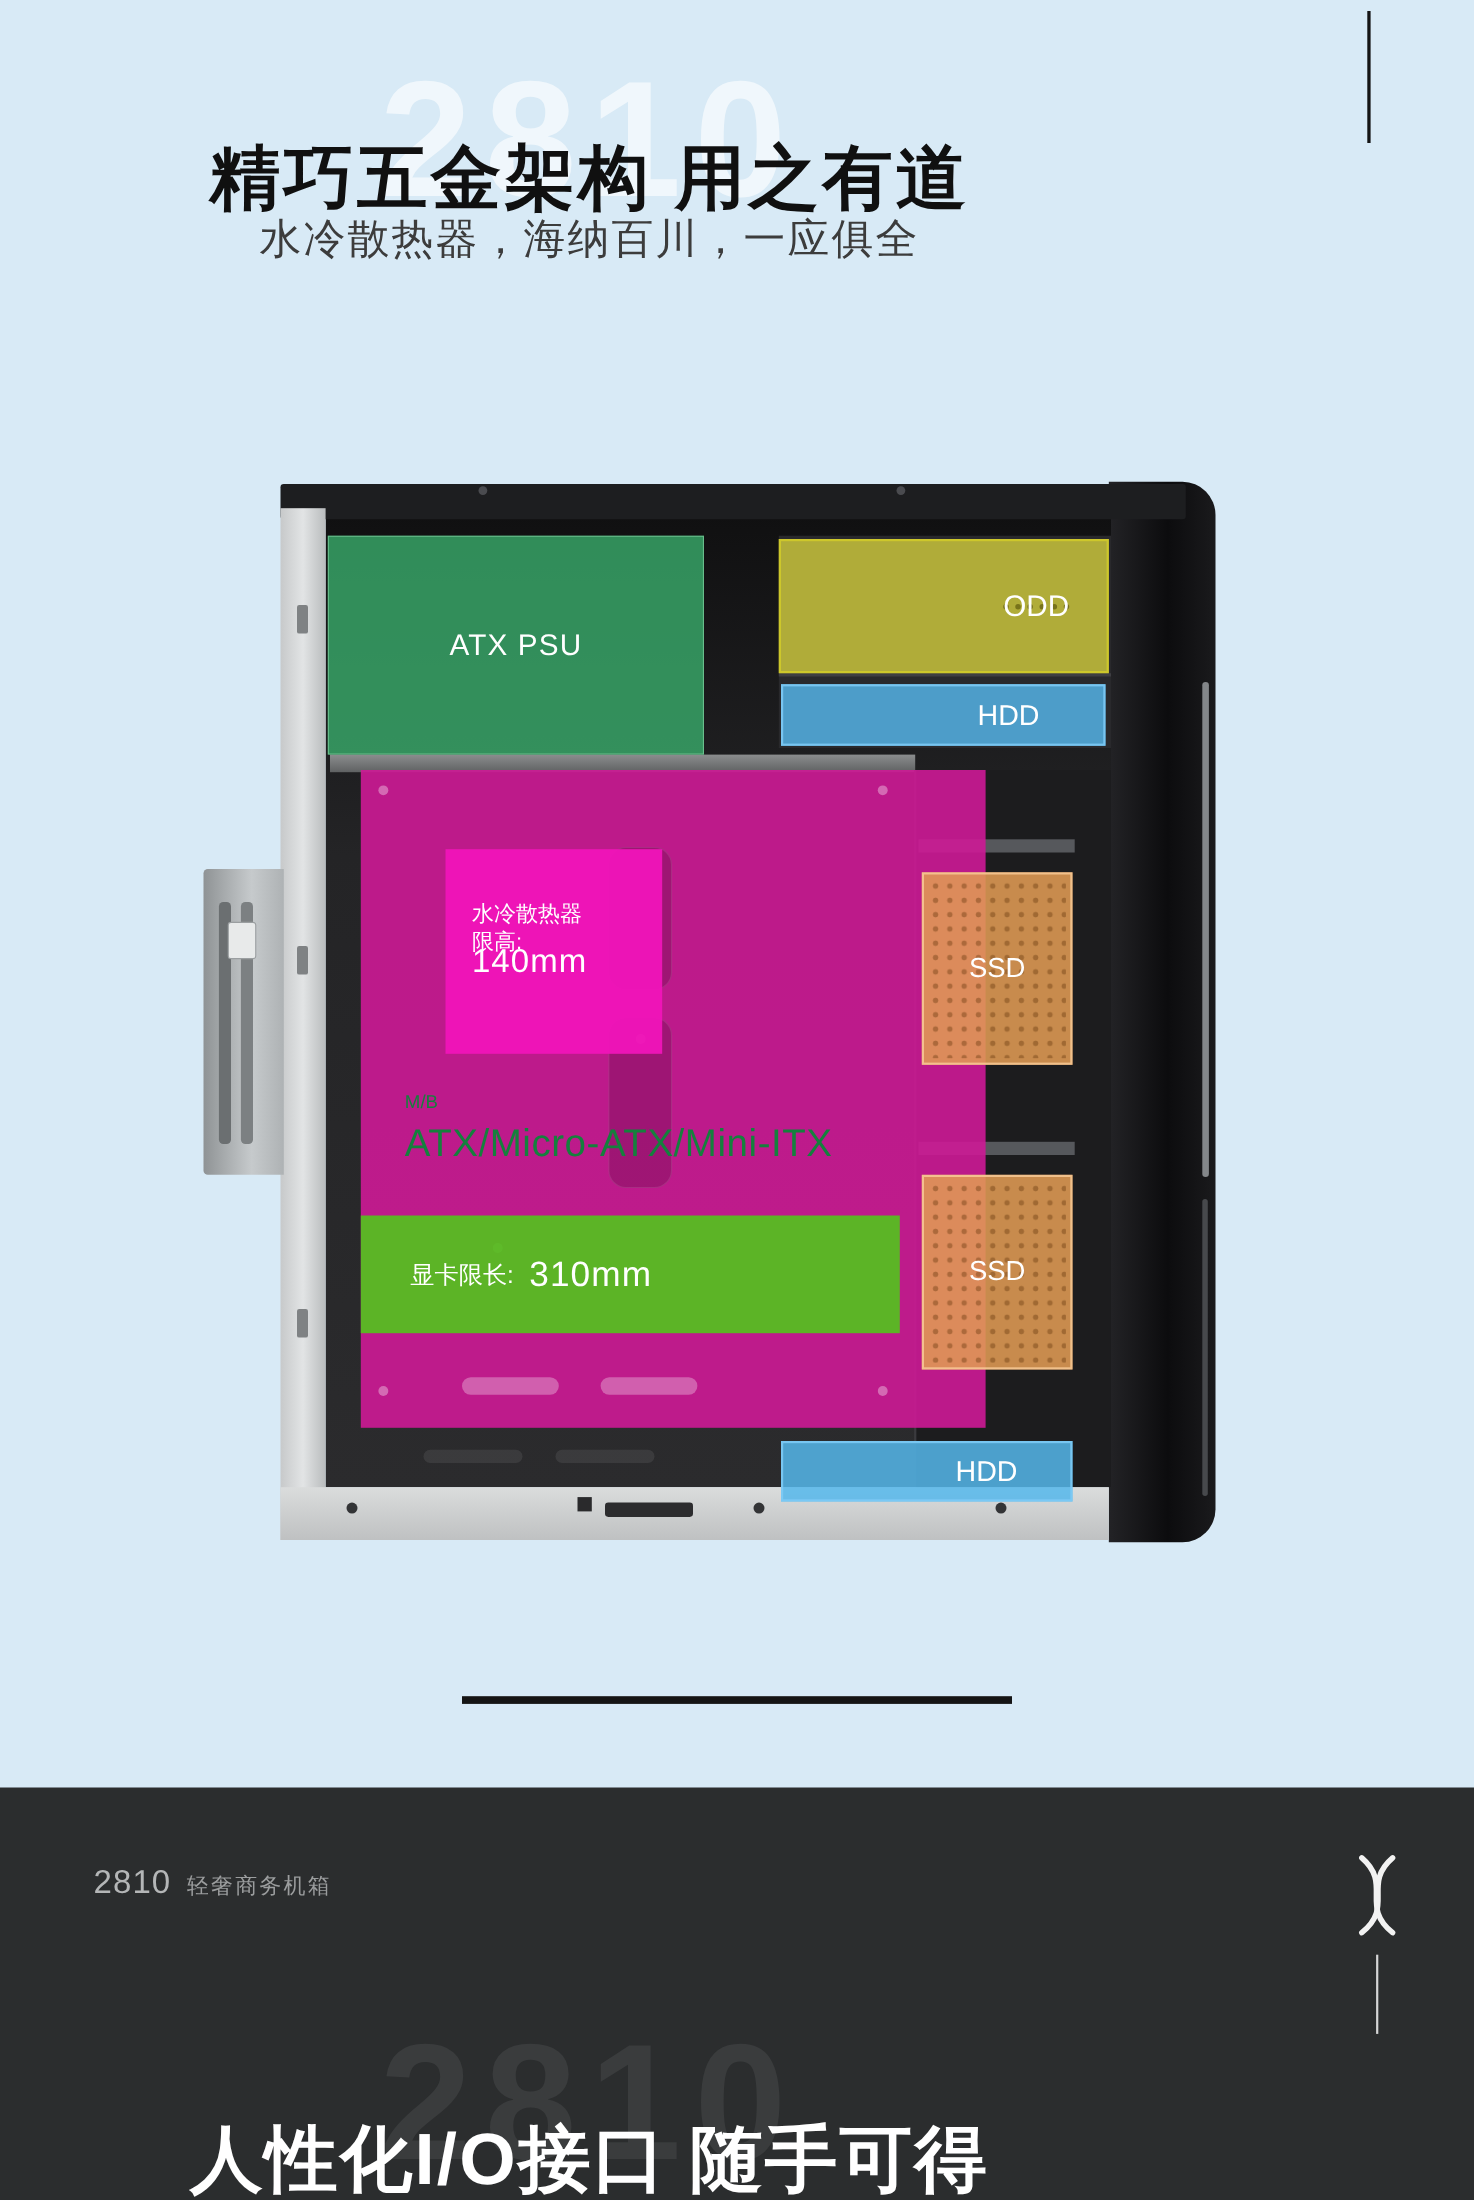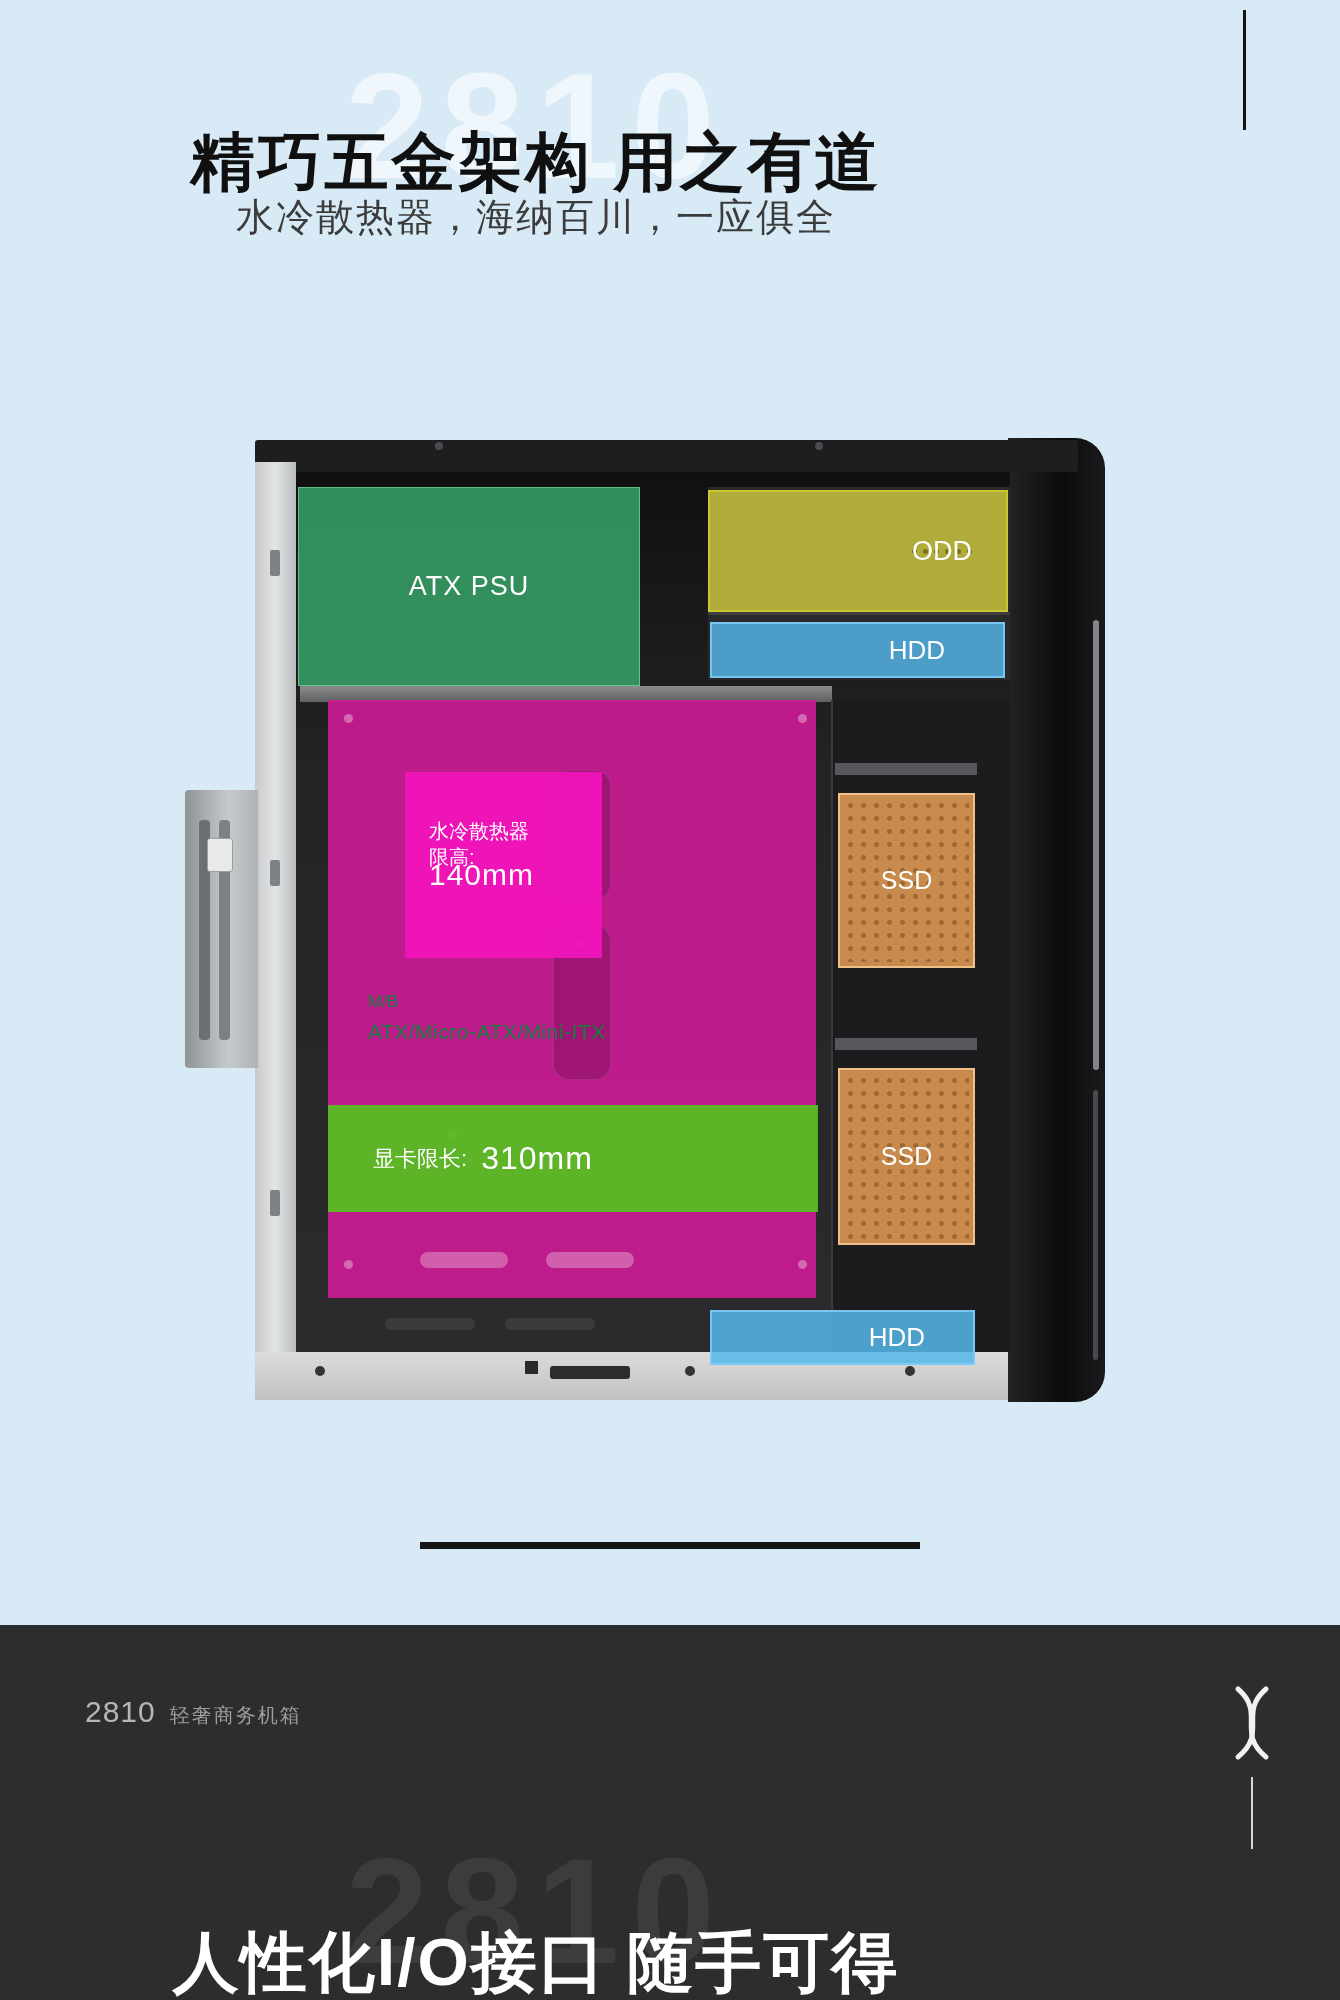--- a/index.html
+++ b/index.html
@@ -65,33 +65,33 @@
     border:2px solid rgba(208,202,42,0.9); font-size:27px; }
   .odd-dots { position:static; display:flex; gap:6px; }
   .odd-dots i { position:static; width:5px; height:5px; border-radius:50%; background:rgba(82,76,6,0.6); }
   .ov-hdd-top { left:525px; top:192px; width:295px; height:56px; justify-content:flex-end;
     padding-right:58px; background:rgba(85,183,235,0.82);
     border:2px solid rgba(125,202,245,0.9); font-size:26px; }
   .ov-hdd-bottom { left:525px; top:880px; width:265px; height:55px; justify-content:flex-end;
     padding-right:48px; background:rgba(85,183,235,0.85);
     border:2px solid rgba(125,202,245,0.9); font-size:26px; z-index:5; }
 
-  .ov-mb { left:143px; top:270px; width:488px; height:868px; height:598px;
+  .ov-mb { left:143px; top:270px; width:568px; height:868px; height:598px;
     background:rgba(206,26,150,0.90); }
   .grommet { left:225px; width:58px; background:rgba(0,0,0,0.16);
     border:1px solid rgba(255,255,255,0.10); border-radius:16px; }
   .mb-screw { width:9px; height:9px; border-radius:50%; background:rgba(255,255,255,0.35); }
   .mb-lightslot { top:552px; width:88px; height:16px; background:rgba(255,255,255,0.30); border-radius:8px; }
   .cooler { left:77px; top:72px; width:197px; height:186px; z-index:3;
     background:rgba(240,20,185,0.95); color:#fff; padding:46px 0 0 24px;
     font-size:20px; line-height:26px; }
   .cooler-value { position:static; display:block; font-size:30px; margin-top:18px; letter-spacing:1px; }
   .mb-text { left:40px; top:292px; color:#15803d; }
   .mb-label { position:static; display:block; font-size:17px; }
-  .mb-value { position:static; display:block; font-size:21px; margin-top:8px; letter-spacing:0.5px; }
+  .mb-value { position:static; display:block; font-size:35px; margin-top:8px; letter-spacing:0.5px; }
 
   .ov-gpu { left:143px; top:675px; width:490px; height:107px; z-index:4; align-items:center;
     padding-left:45px; background:rgba(84,193,29,0.92); }
   .gpu-label { position:static; font-size:22px; }
   .gpu-value { position:static; font-size:32px; font-weight:400; margin-left:14px; letter-spacing:1px; }
 
   .ov-ssd { left:653px; width:137px; justify-content:center;
     background:rgba(224,155,84,0.88); border:2px solid rgba(250,205,155,0.8); font-size:25px; }
   .ov-ssd::before { content:""; position:absolute; inset:4px;
     background-image:radial-gradient(rgba(95,50,8,0.38) 2.2px, transparent 2.8px);

